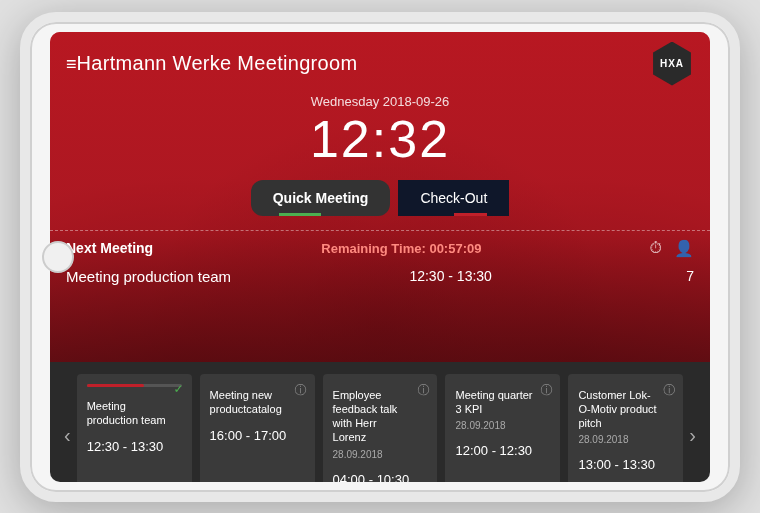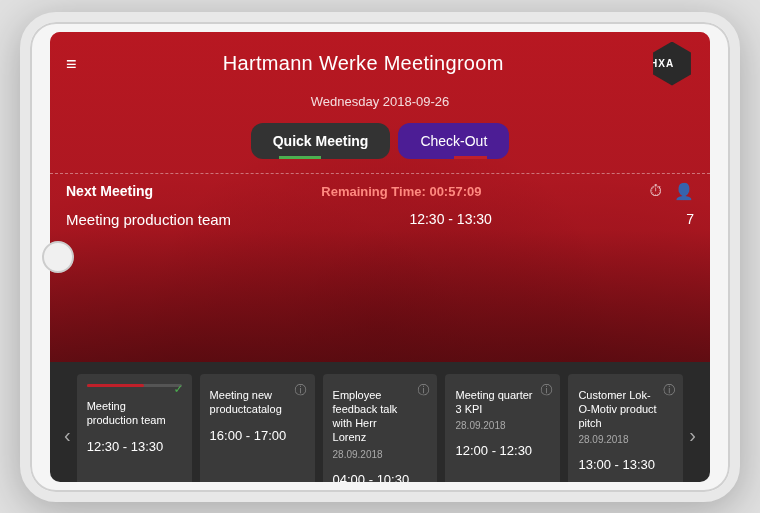--- a/index.html
+++ b/index.html
@@ -101,32 +101,33 @@
       color: white;
       font-size: 18px;
       cursor: pointer;
       line-height: 1;
     }
 
     .room-title {
       color: white;
       font-size: 20px;
       font-weight: 500;
-      text-align: center;
+      text-align: left;
       flex: 1;
       letter-spacing: 0.3px;
     }
 
     .logo-badge {
       width: 44px;
       height: 44px;
       background: #2a2a2a;
       clip-path: polygon(50% 0%, 93% 25%, 93% 75%, 50% 100%, 7% 75%, 7% 25%);
       display: flex;
       align-items: center;
+      justify-content: center;
       color: white;
       font-size: 11px;
       font-weight: bold;
       letter-spacing: 1px;
     }
 
     
     .datetime-section {
       text-align: center;
       margin-top: 4px;
@@ -169,28 +170,28 @@
       content: '';
       position: absolute;
       bottom: 0;
       left: 20%;
       width: 30%;
       height: 3px;
       background: #4caf50;
     }
 
     .btn-checkout {
-      background: #4c1d95;
+      background: #0f172a;
       color: white;
       border: none;
       padding: 1px 22px;
       font-size: 14px;
       font-weight: 500;
       cursor: pointer;
-      border-radius: 12px;
+      border-radius: 0;
       position: relative;
     }
 
     .btn-checkout::after {
       content: '';
       position: absolute;
       bottom: 0;
       left: 50%;
       width: 30%;
       height: 3px;
@@ -371,20 +372,21 @@
         <div class="header">
           <span class="menu-icon">≡</span>
           <span class="room-title">Hartmann Werke Meetingroom</span>
           <div class="logo-badge">
             <span style="font-size:10px; color:white; font-weight:bold; letter-spacing:1px;">HXA</span>
           </div>
         </div>
 
         <div class="datetime-section">
           <div class="date-text">Wednesday 2018-09-26</div>
+          <div class="time-text">12:32</div>
         </div>
 
         <div class="buttons-row">
           <button class="btn-quick">Quick Meeting</button>
           <button class="btn-checkout">Check-Out</button>
         </div>
 
         <div class="dot-line"></div>
 
         <div class="next-meeting-bar">

